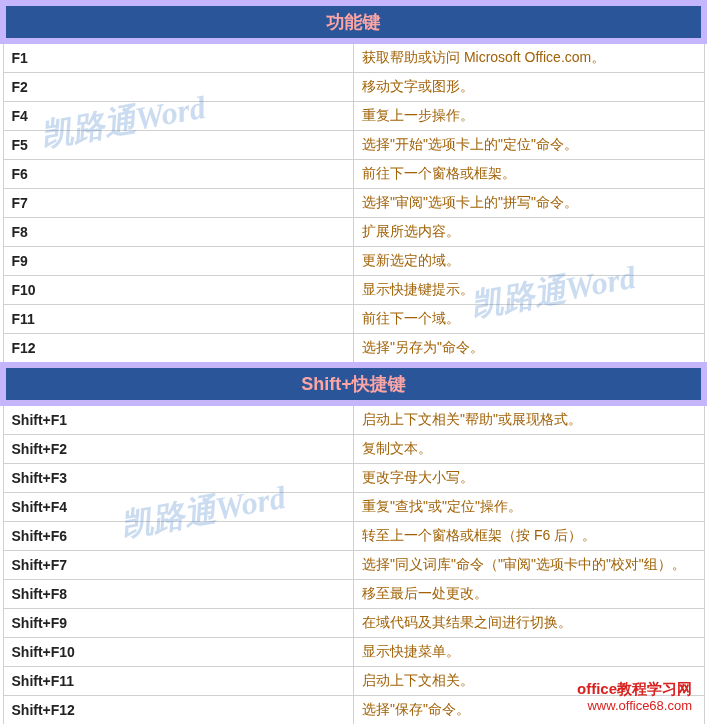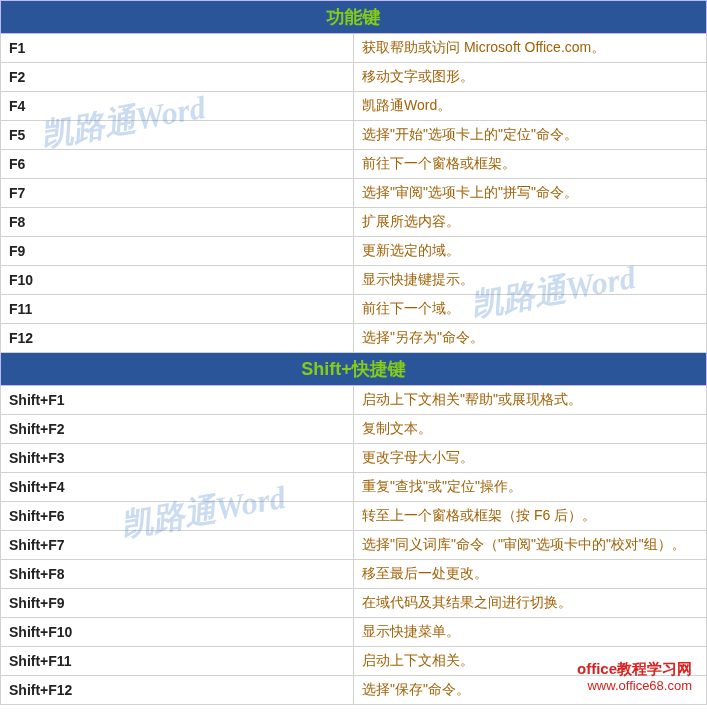--- a/index.html
+++ b/index.html
@@ -20,26 +20,26 @@
     border-collapse: collapse;
     table-layout: fixed;
   }
   td, th {
     border: 1px solid #d0d0d0;
     padding: 5px 8px;
     vertical-align: middle;
   }
   .section-header td {
     background: #2a5599;
-    color: #84cc16;
+    color: #fca5a5;
     text-align: center;
     font-weight: bold;
     font-size: 18px;
     padding: 4px 0;
-    border: 1px solid #c4b5fd;
+    border: 6px solid #c4b5fd;
   }
   .key-col {
     width: 45%;
     font-weight: bold;
     color: #222;
   }
   .desc-col {
     width: 55%;
     color: #a16207;
   }
@@ -79,21 +79,21 @@
   <tr>
           <td class="key-col">F1</td>
           <td class="desc-col">获取帮助或访问 Microsoft Office.com。</td>
         </tr>
   <tr>
           <td class="key-col">F2</td>
           <td class="desc-col">移动文字或图形。</td>
         </tr>
   <tr>
           <td class="key-col">F4</td>
-          <td class="desc-col">凯路通Word。</td>
+          <td class="desc-col">重复上一步操作。</td>
         </tr>
   <tr>
           <td class="key-col">F5</td>
           <td class="desc-col">选择"开始"选项卡上的"定位"命令。</td>
         </tr>
   <tr>
           <td class="key-col">F6</td>
           <td class="desc-col">前往下一个窗格或框架。</td>
         </tr>
   <tr>

